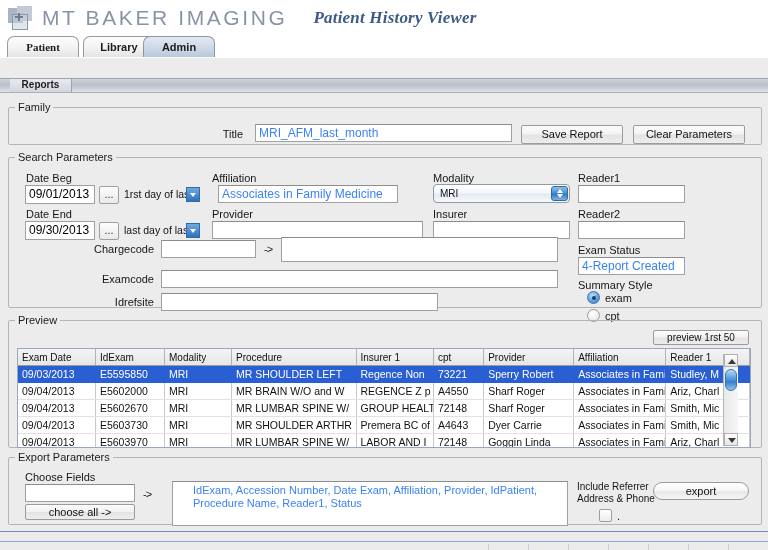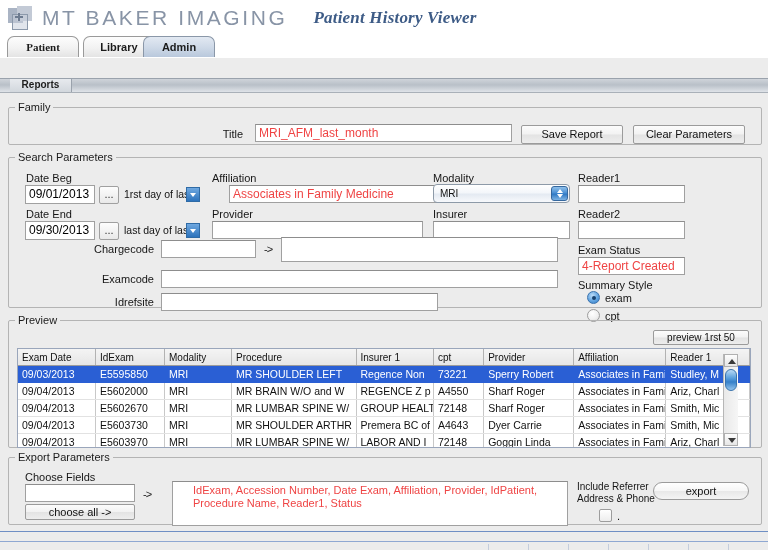--- a/index.html
+++ b/index.html
@@ -183,21 +183,21 @@
     background: linear-gradient(to bottom, #ffffff 0%, #f6f6f6 50%, #e8e8e8 51%, #f4f4f4 100%);
   }
 
   .txt {
     position: absolute;
     box-sizing: border-box;
     height: 18px;
     line-height: 16px;
     padding: 0 3px;
     font-size: 11px;
-    color: #ef4444;
+    color: #3b82f6;
     background: #ffffff;
     border: 1px solid #a0a0a0;
     border-top-color: #8d8d8d;
     white-space: nowrap;
     overflow: hidden;
   }
   .txt.big { font-size: 12px; }
   .txt.area { height: auto; padding: 2px 20px; white-space: normal; line-height: 13px; }
 
   
@@ -466,21 +466,21 @@
 
     <div class="lbl" style="left:17px; top:45px;">Date End</div>
     <div class="datebox" style="left:16px; top:58px;">09/30/2013</div>
     <div class="dots" style="left:90px; top:59px;">...</div>
     <div class="preset" style="left:113px; top:59px; width:78px;">
       <span>last day of last m</span>
       <span class="arrow"></span>
     </div>
 
     <div class="lbl" style="left:203px; top:9px;">Affiliation</div>
-    <div class="txt big" style="left:220px; top:22px; width:234px;">Associates in Family Medicine</div>
+    <div class="txt big" style="left:209px; top:22px; width:180px;">Associates in Family Medicine</div>
     <div class="lbl" style="left:203px; top:45px;">Provider</div>
     <div class="txt" style="left:203px; top:58px; width:211px;"></div>
 
     <div class="lbl" style="left:424px; top:9px;">Modality</div>
     <div class="combo" style="left:424px; top:21px; width:137px;">
       <span>MRI</span>
       <span class="stepper"></span>
     </div>
     <div class="lbl" style="left:424px; top:45px;">Insurer</div>
     <div class="txt" style="left:424px; top:58px; width:137px;"></div>

